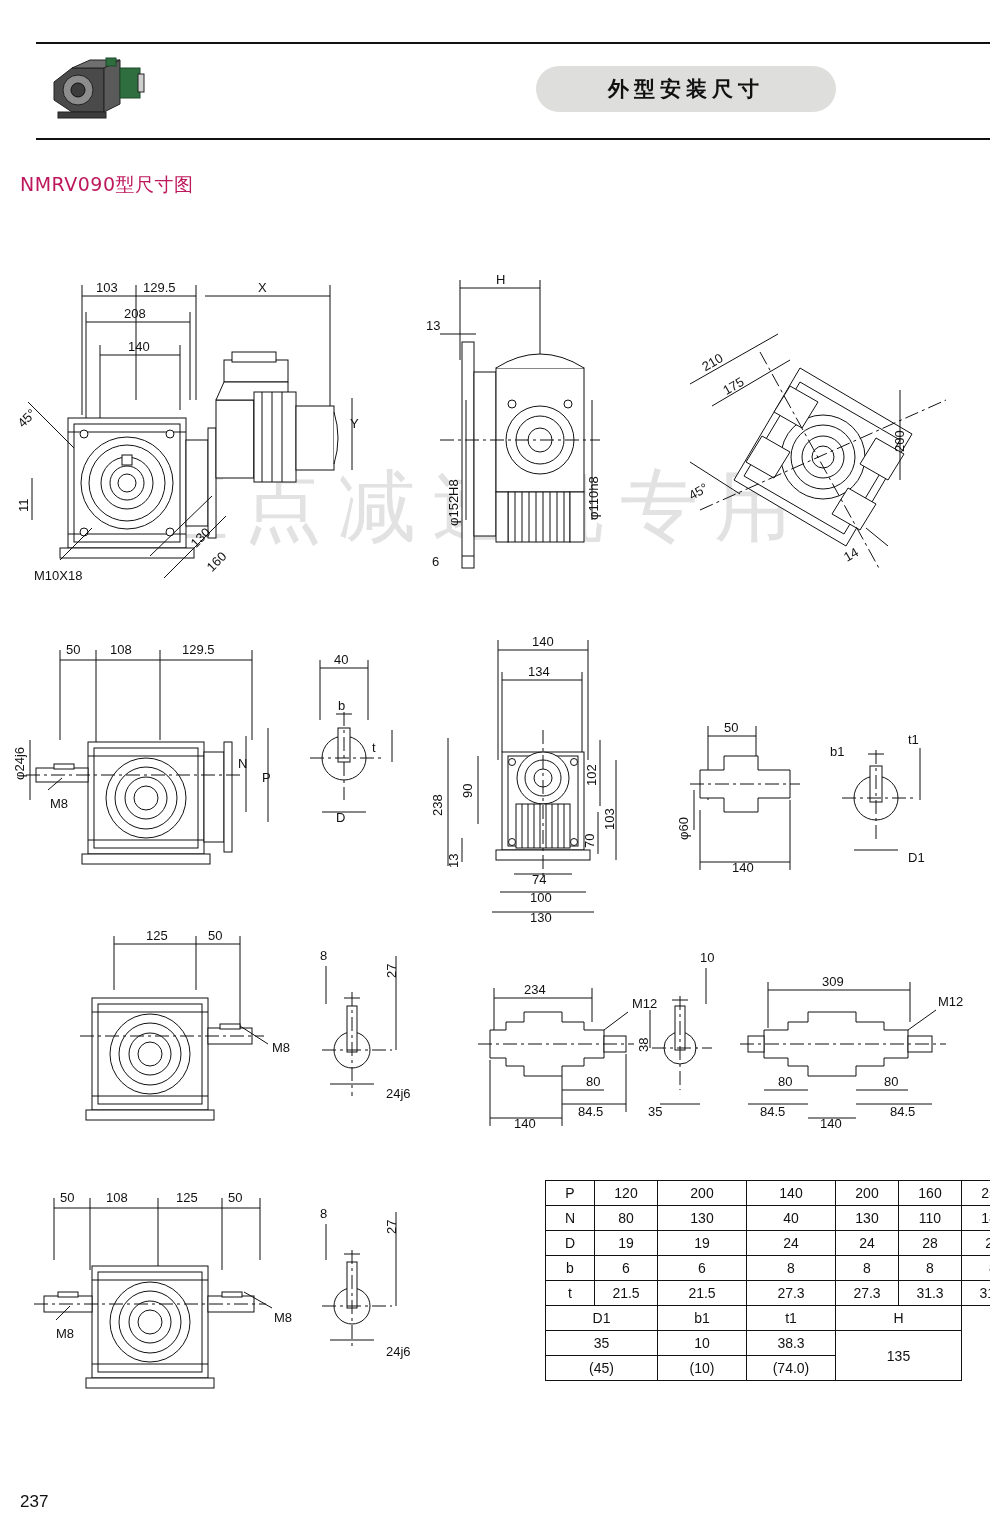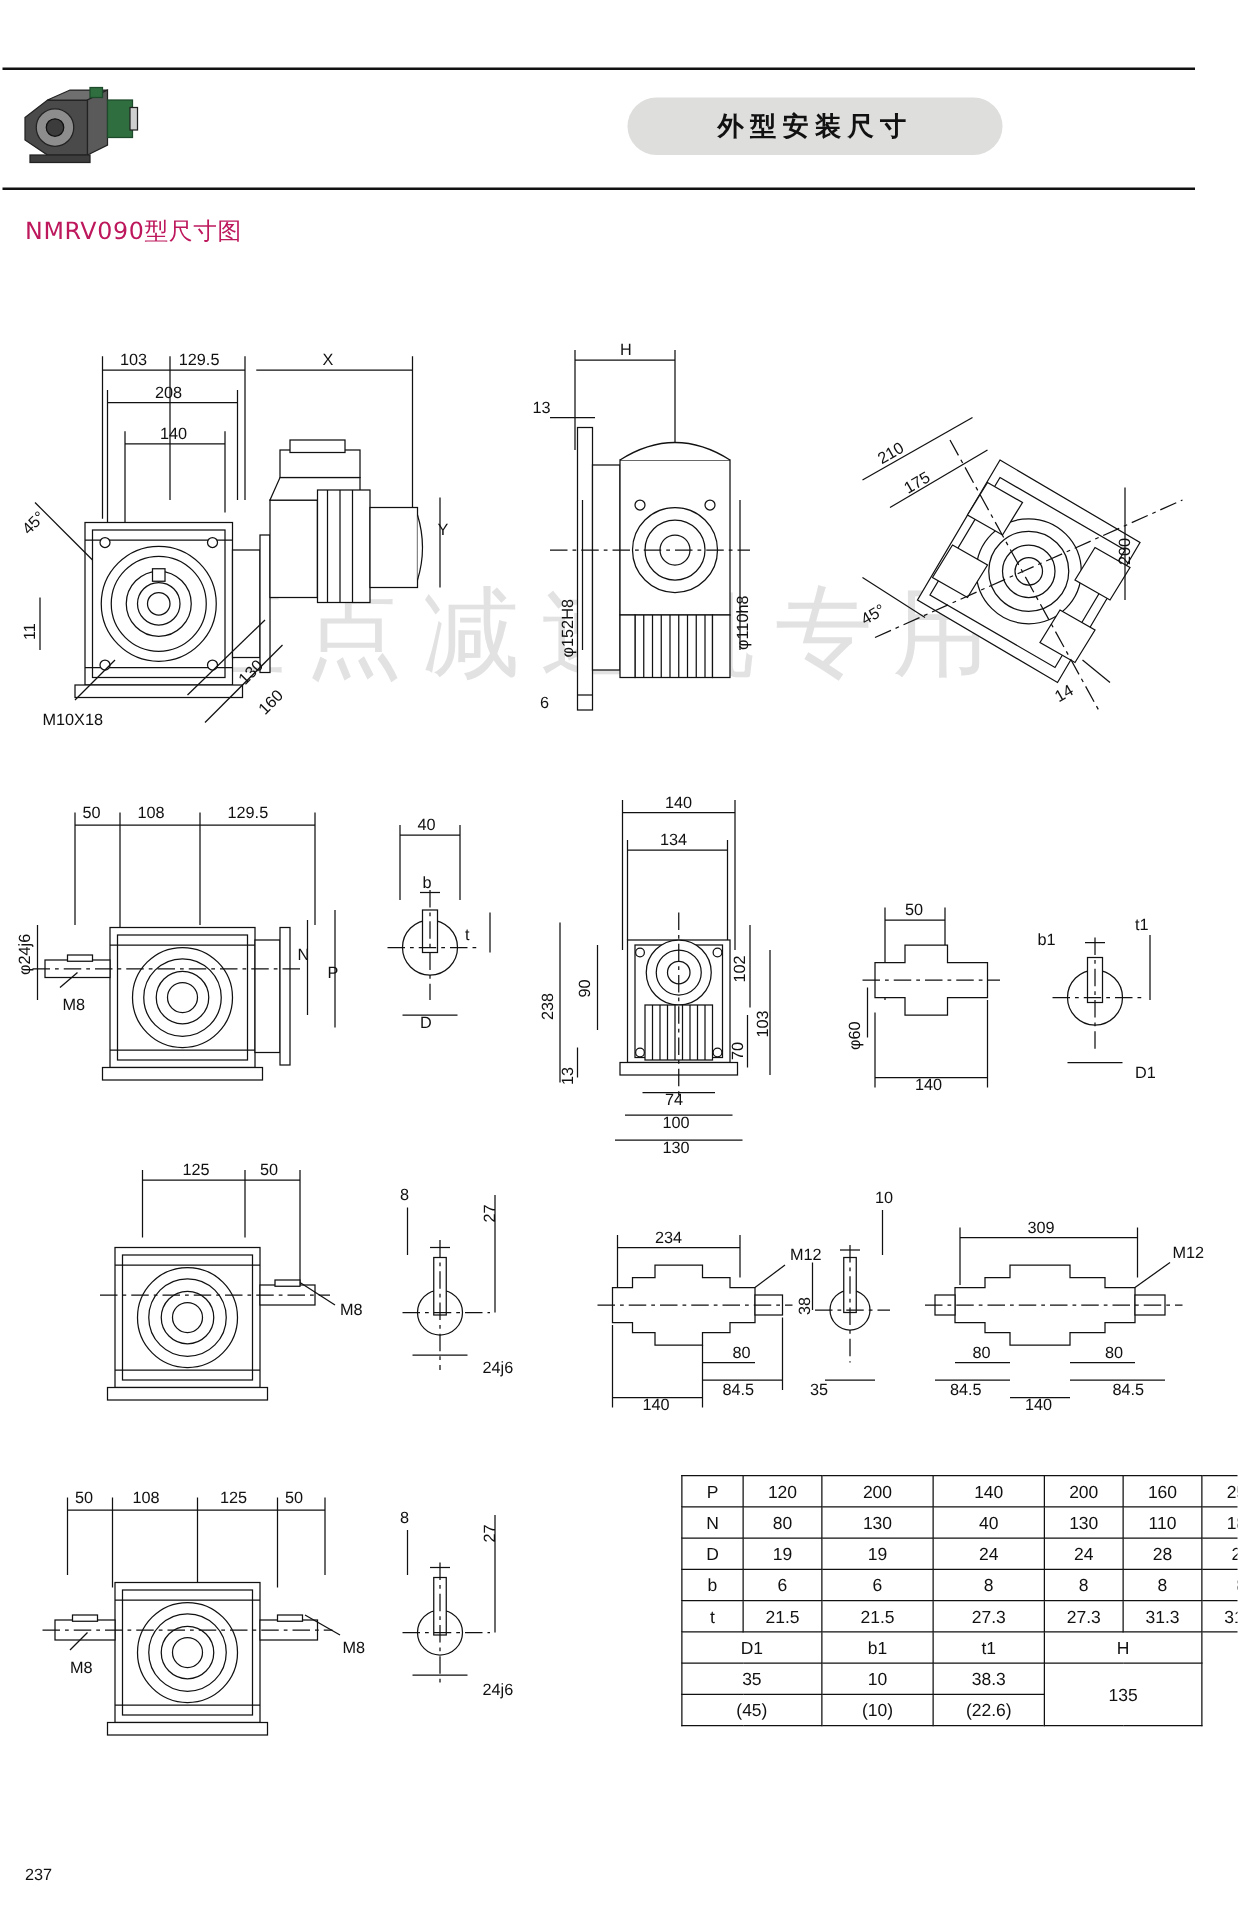--- a/index.html
+++ b/index.html
@@ -17,25 +17,24 @@
   }
   .page {
     position: absolute;
     left: 0; top: 0;
     width: 990px; height: 1539px;
   }
 
   
   .header {
     position: absolute;
-    left: 2px; top: 42px;
+    left: 36px; top: 42px;
     width: 954px; height: 94px;
     border-top: 2px solid #111;
     border-bottom: 2px solid #111;
-    margin-top: 12px;
   }
   .header-logo-box {
     position: absolute;
     left: 0; top: 6px;
     width: 116px; height: 82px;
     display: flex;
     align-items: center;
     justify-content: center;
   }
   .gearbox-icon {
@@ -117,21 +116,21 @@
     min-width: 40px;
     width: 42px;
     font-weight: normal;
   }
   .spec-table td.wide { min-width: 80px; }
 
   
   .page-number {
     position: absolute;
     left: 20px; top: 1492px;
-    font-size: 13px;
+    font-size: 17px;
     color: #111;
   }
 
   text { font-family: "Liberation Sans", sans-serif; }
 </style>
 </head>
 <body>
 
 <div class="page">
 
@@ -698,20 +697,20 @@
       </tr>
       <tr>
         <td colspan="2">35</td>
         <td>10</td>
         <td>38.3</td>
         <td colspan="2" rowspan="2">135</td>
       </tr>
       <tr>
         <td colspan="2">(45)</td>
         <td>(10)</td>
-        <td>(22.6)</td>
+        <td>(74.0)</td>
       </tr>
     </tbody>
   </table>
 
   <div class="page-number">237</div>
 
 </div>
 
 </body></html>

